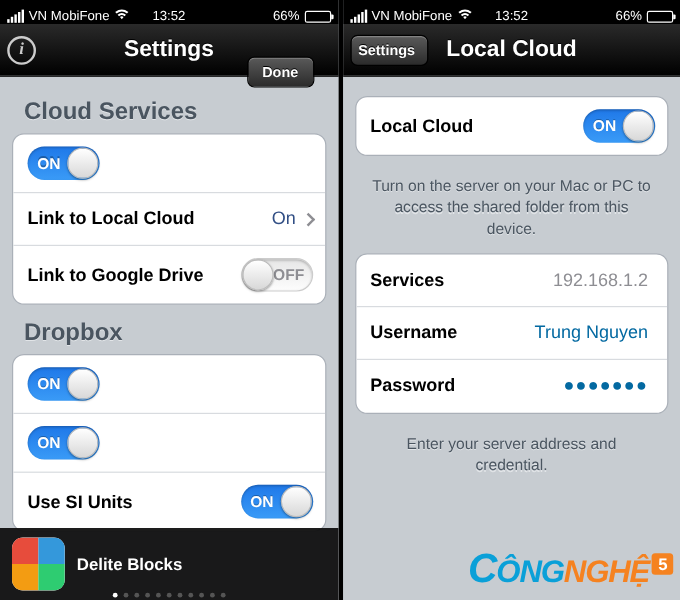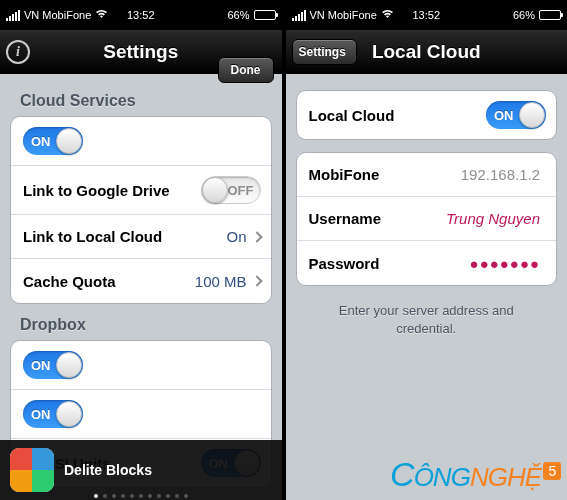--- a/index.html
+++ b/index.html
@@ -1,49 +1,49 @@
 <!DOCTYPE html>
 <html><head>
 <meta charset="utf-8">
 <style>
 * { margin: 0; padding: 0; box-sizing: border-box; font-family: -apple-system, "Helvetica Neue", Helvetica, Arial, sans-serif; }
 body { background: #000; display: flex; gap: 4px; width: 567px; height: 500px; overflow: hidden; position: relative; }
 .phone { flex: 1; background: #c7ccd1; display: flex; flex-direction: column; position: relative; }
 
 
-.status-bar { background: #000; color: #fff; height: 30px; display: flex; align-items: center; padding: 0 6px; font-size: 11px; font-weight: 500; }
+.status-bar { background: #000; color: #fff; height: 20px; display: flex; align-items: flex-end; padding: 0 6px; font-size: 11px; font-weight: 500; }
 .status-left { display: flex; align-items: center; gap: 4px; flex: 1; }
 .status-center { flex: 0; font-weight: 400; }
 .status-right { flex: 1; display: flex; justify-content: flex-end; align-items: center; gap: 4px; }
 .signal { display: inline-flex; align-items: flex-end; gap: 1px; }
 .signal span { width: 2px; background: #fff; }
 .signal span:nth-child(1){height:3px} .signal span:nth-child(2){height:5px} .signal span:nth-child(3){height:7px} .signal span:nth-child(4){height:9px} .signal span:nth-child(5){height:11px}
 .battery { width: 22px; height: 10px; border: 1px solid #fff; border-radius: 2px; position: relative; }
 .battery::after { content:''; position:absolute; right:-3px; top:2px; width:2px; height:4px; background:#fff; border-radius:0 1px 1px 0; }
 .battery-fill { height:100%; width:66%; background:#fff; }
 
 
 .nav-bar { background: linear-gradient(#2a2a2a,#000); height: 44px; display: flex; align-items: center; justify-content: center; position: relative; border-bottom: 1px solid #000; }
 .nav-title { color: #fff; font-size: 19px; font-weight: 700; text-shadow: 0 -1px 0 #000; }
 .nav-left { position: absolute; left: 6px; display: flex; align-items: center; }
-.nav-right { position: absolute; right: 8px; margin-top: 36px; }
+.nav-right { position: absolute; right: 20px; margin-top: 36px; }
 .info-btn { width: 24px; height: 24px; border-radius: 50%; border: 2px solid #ccc; color: #ccc; display: flex; align-items: center; justify-content: center; font-family: Georgia, serif; font-style: italic; font-weight: 700; font-size: 14px; }
 .done-btn { background: linear-gradient(#5a5a5a,#2b2b2b); color: #fff; padding: 5px 12px; border-radius: 6px; font-size: 12px; font-weight: 700; border: 1px solid #000; text-shadow: 0 -1px 0 #000; box-shadow: inset 0 1px 0 rgba(255,255,255,.25); }
 .back-btn { background: linear-gradient(#5a5a5a,#2b2b2b); color:#fff; padding:5px 10px 5px 6px; border-radius:6px; font-size:12px; font-weight:700; border:1px solid #000; text-shadow:0 -1px 0 #000; box-shadow: inset 0 1px 0 rgba(255,255,255,.25); position: relative; }
 
 
 .content { flex: 1; overflow-y: auto; padding: 10px 10px 0; background: #c7ccd1; }
-.section-header { color: #4a5560; font-size: 16px; font-weight: 700; text-shadow: 0 1px 0 #e2e5e8; margin: 8px 0 6px 10px; }
+.section-header { color: #4a5560; font-size: 20px; font-weight: 700; text-shadow: 0 1px 0 #e2e5e8; margin: 8px 0 6px 10px; }
 .group { background: #fff; border-radius: 10px; border: 1px solid #aab0b8; overflow: hidden; margin-bottom: 12px; }
 .row { display: flex; align-items: center; padding: 10px 10px 10px 12px; border-bottom: 1px solid #d8dbdf; min-height: 44px; }
 .group .row:last-child { border-bottom: none; }
 .row-label { flex: 1; font-size: 15px; font-weight: 700; color: #000; }
 .row-value { font-size: 15px; color: #324f85; margin-right: 6px; }
 .row-value.gray { color: #8e8e93; }
-.row-value.black { color: #be185d; font-style: italic; }
+.row-value.black { color: #0369a1; }
 .chevron { width: 8px; height: 8px; border-right: 2.5px solid #8e8e93; border-top: 2.5px solid #8e8e93; transform: rotate(45deg); }
 .footer-text { color: #4a5560; font-size: 13px; text-align: center; text-shadow: 0 1px 0 #e2e5e8; padding: 4px 12px 10px; line-height: 1.4; }
 
 
 .toggle { width: 60px; height: 28px; border-radius: 14px; position: relative; box-shadow: inset 0 1px 2px rgba(0,0,0,.25); }
 .toggle.on { background: linear-gradient(#1f78e8,#3a9bf7); }
 .toggle.off { background: linear-gradient(#e6e6e6,#fdfdfd); border: 1px solid #ccc; }
 .knob { width: 26px; height: 26px; background: linear-gradient(#fff,#d8d8d8); border-radius: 50%; position: absolute; top: 1px; box-shadow: 0 1px 2px rgba(0,0,0,.4); border:1px solid #bbb; }
 .toggle.on .knob { right: 1px; }
 .toggle.off .knob { left: 0px; top:0; }
@@ -57,21 +57,21 @@
 .ad-icon div:nth-child(1){background:#e74c3c} .ad-icon div:nth-child(2){background:#3498db} .ad-icon div:nth-child(3){background:#f39c12} .ad-icon div:nth-child(4){background:#2ecc71}
 .ad-text { flex: 1; }
 .ad-title { color: #fff; font-size: 14px; font-weight: 600; }
 .ad-sub { color: #bbb; font-size: 11px; line-height: 1.2; }
 .ad-dots { position:absolute; bottom:2px; left:50%; transform:translateX(-50%); display:flex; gap:5px; }
 .ad-dots span { width:4px; height:4px; border-radius:50%; background:#555; }
 .ad-dots span.active { background:#fff; }
 
 
 .watermark { position:absolute; right:6px; bottom:6px; pointer-events:none; }
-.wm-text { font-size:26px; font-weight:400; font-style:italic; letter-spacing:-1px;margin-left:47px; }
+.wm-text { font-size:26px; font-weight:700; font-style:italic; letter-spacing:-1px;margin-left:47px; }
 .wm-c { color:#0aa0d8; font-size:34px; }
 .wm-ong { color:#0aa0d8; }
 .wm-nghe { color:#f58220; }
 .wm-5 { display:inline-block; background:#f58220; color:#fff; font-size:14px; width:18px; height:18px; border-radius:3px; text-align:center; line-height:18px; vertical-align:super; font-style:normal; margin-left:2px; }
 
 .dots-pw { letter-spacing: 1px; }
 </style>
 </head>
 <body>
 
@@ -112,35 +112,30 @@
   <div class="content">
     <div class="section-header">Cloud Services</div>
     <div class="group">
       <div class="row">
         <div class="toggle on">
             <span class="toggle-text">ON</span>
             <div class="knob"></div>
           </div>
       </div>
       <div class="row">
+        <div class="row-label">Link to Local Cloud</div>
+        <div class="row-value">On</div>
+        <div class="chevron"></div>
+      </div>
+      <div class="row">
         <div class="row-label">Link to Google Drive</div>
         <div class="toggle off">
             <span class="toggle-text">OFF</span>
             <div class="knob"></div>
           </div>
-      </div>
-      <div class="row">
-        <div class="row-label">Link to Local Cloud</div>
-        <div class="row-value">On</div>
-        <div class="chevron"></div>
-      </div>
-      <div class="row">
-        <div class="row-label">Cache Quota</div>
-        <div class="row-value">100 MB</div>
-        <div class="chevron"></div>
       </div>
     </div>
 
     <div class="section-header">Dropbox</div>
     <div class="group">
       <div class="row">
         <div class="toggle on">
             <span class="toggle-text">ON</span>
             <div class="knob"></div>
           </div>
@@ -221,24 +216,25 @@
   <div class="content">
     <div class="group" style="margin-top:6px;">
       <div class="row">
         <div class="row-label">Local Cloud</div>
         <div class="toggle on">
             <span class="toggle-text">ON</span>
             <div class="knob"></div>
           </div>
       </div>
     </div>
+    <div class="footer-text">Turn on the server on your Mac or PC to access the shared folder from this device.</div>
 
     <div class="group">
       <div class="row">
-        <div class="row-label">MobiFone</div>
+        <div class="row-label">Services</div>
         <div class="row-value gray">192.168.1.2</div>
       </div>
       <div class="row">
         <div class="row-label">Username</div>
         <div class="row-value black">Trung Nguyen</div>
       </div>
       <div class="row">
         <div class="row-label">Password</div>
         <div class="row-value black dots-pw">●●●●●●●</div>
       </div>

